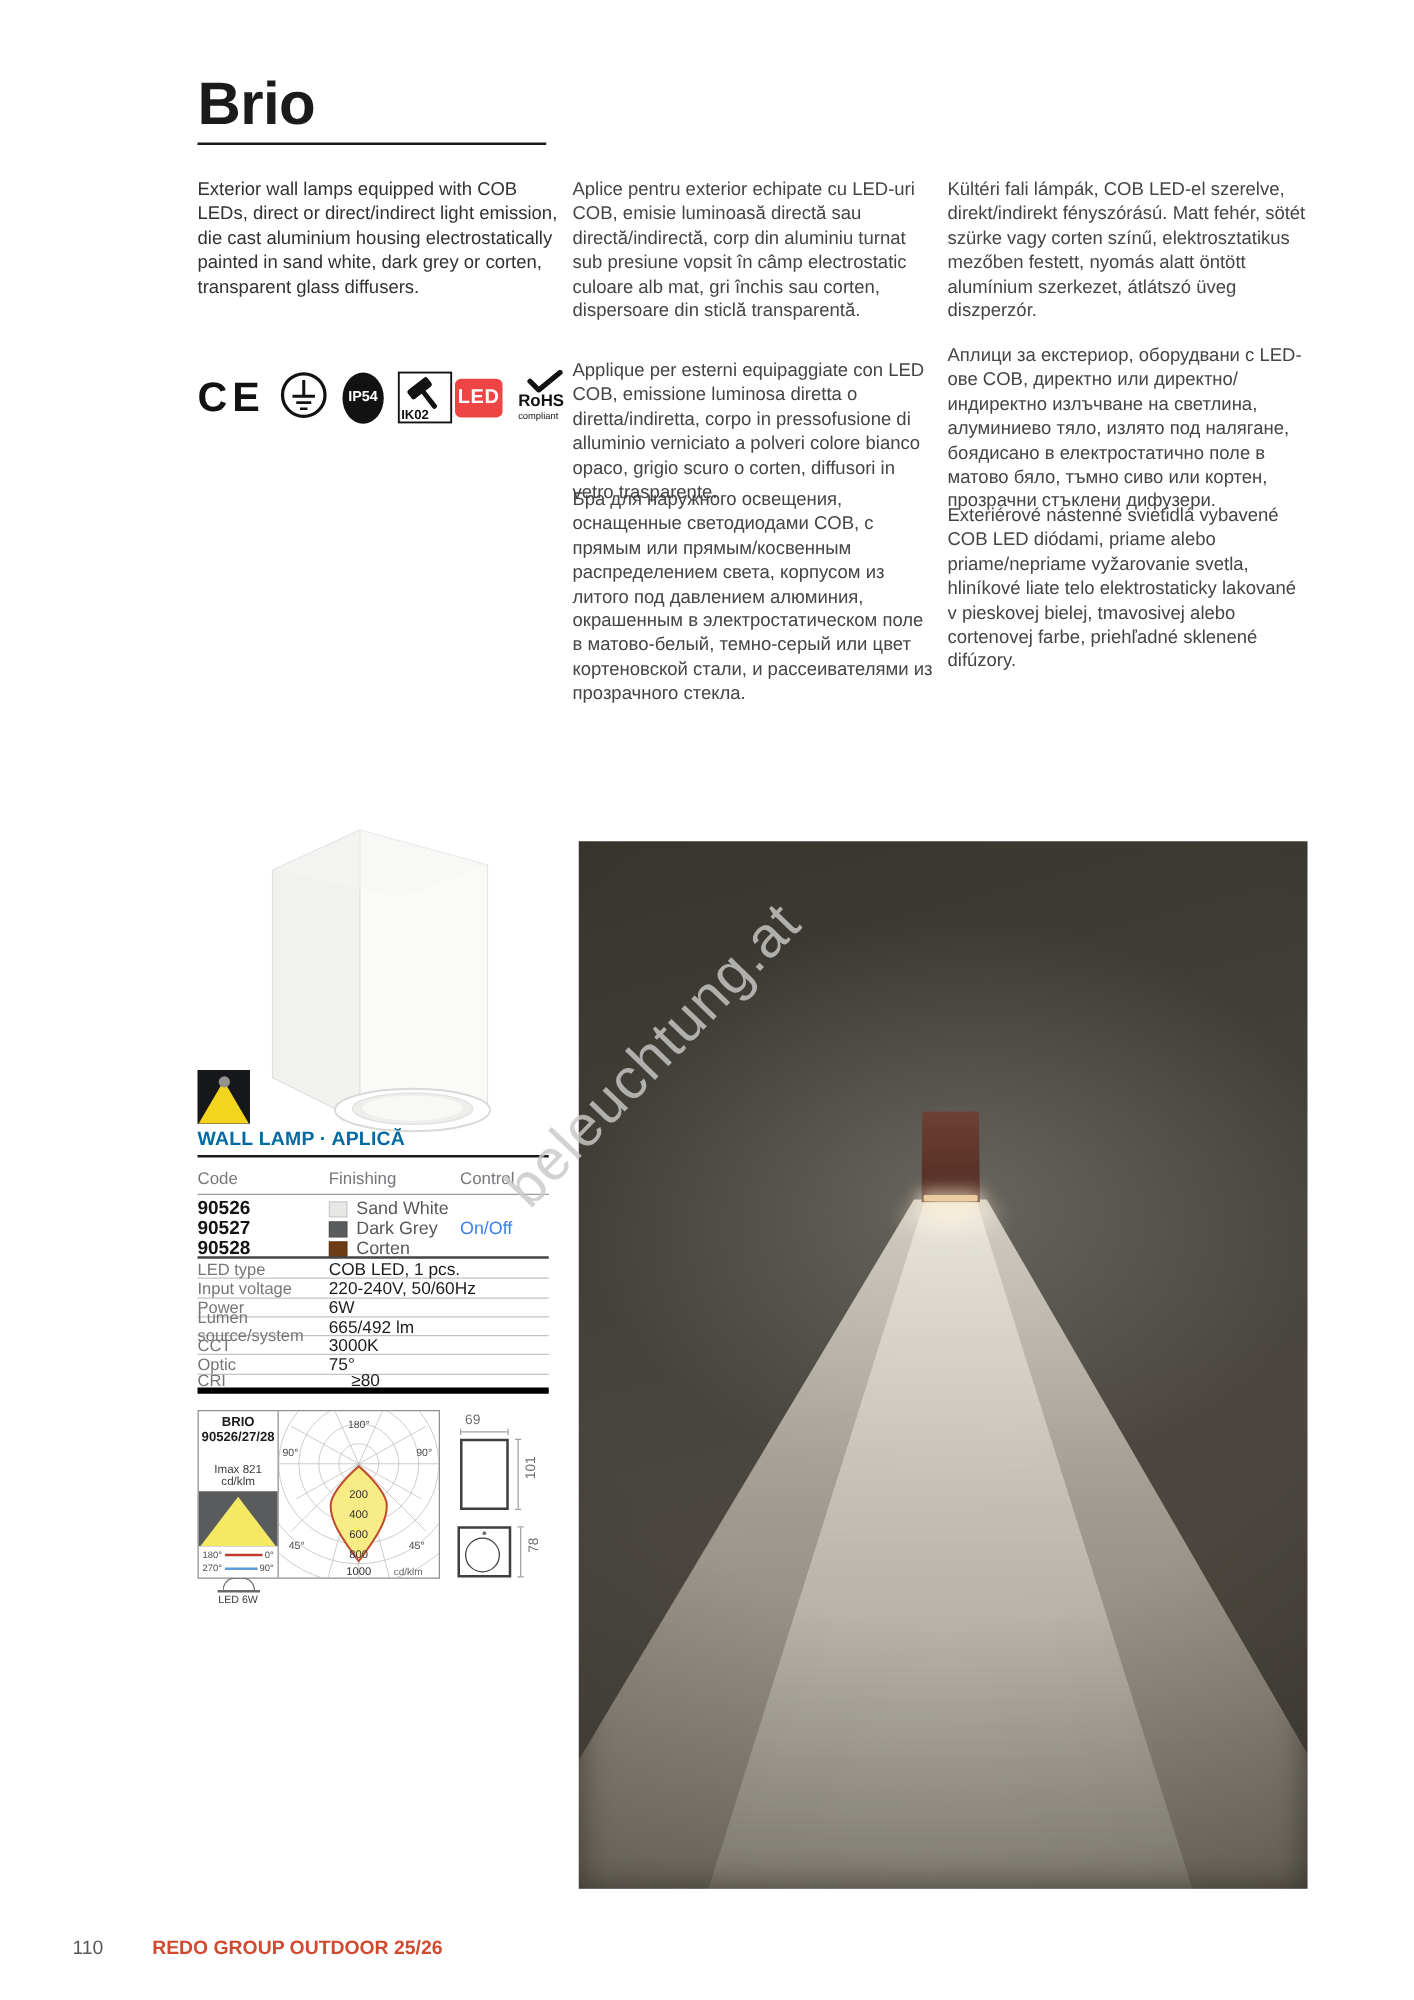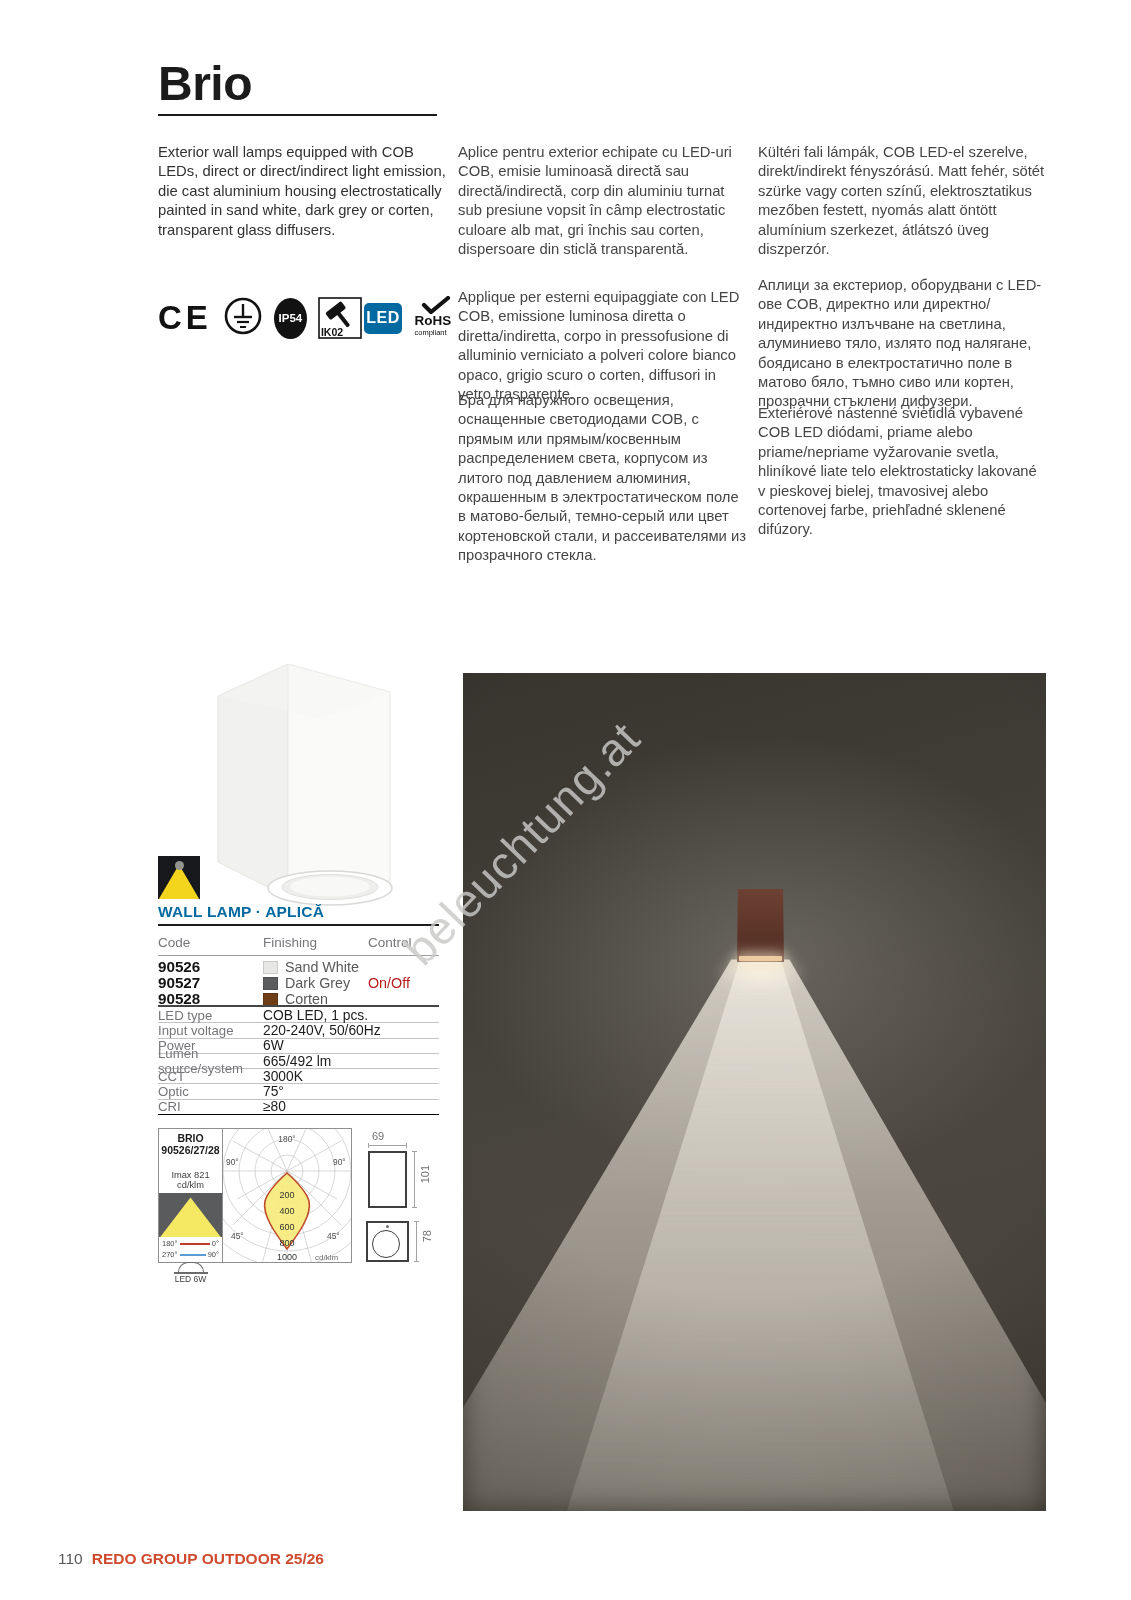--- a/index.html
+++ b/index.html
@@ -17,21 +17,21 @@
   .para { width:289px; font-size:14.8px; line-height:1.31; color:#454545; }
   .para.en { color:#323232; }
 
   
   .certs { left:158px; top:292px; width:290px; height:52px; display:flex; align-items:center; gap:11px; }
   .ce-mark { font-size:33px; font-weight:700; color:#121212; letter-spacing:4px; }
   .ip54 { width:41px; height:41px; border-radius:50%; background:#121212; color:#fff;
           display:flex; align-items:center; justify-content:center; font-size:11.5px; font-weight:700; }
   .ik02 { width:44px; height:42px; position:relative; }
   .ik02 .label { position:absolute; left:3px; bottom:1px; font-size:10.5px; font-weight:700; color:#121212; }
-  .led { width:46px; height:31px; background:#0369a1; border-radius:5px; color:#fff;
+  .led { width:46px; height:31px; background:#ef4444; border-radius:5px; color:#fff;
          display:flex; align-items:center; justify-content:center; font-size:16px; font-weight:800; letter-spacing:0.5px; }
   .rohs { position:relative; width:44px; height:44px; }
   .rohs .name { position:absolute; left:2px; top:17px; font-size:13.5px; font-weight:800; color:#121212; }
   .rohs .sub  { position:absolute; left:2px; top:32px; font-size:7.5px; color:#121212; }
 
   
   .beam-icon { left:158px; top:856px; width:42px; height:43px; background:#17181c; }
   .beam-icon .tri { position:absolute; left:0; top:0; width:100%; height:100%;
                     clip-path:polygon(50% 20%, 2% 100%, 98% 100%); background:#f2d51c; }
   .beam-icon .dot { position:absolute; left:50%; top:5px; width:9px; height:9px; margin-left:-4.5px;
@@ -40,26 +40,26 @@
   
   .sec-title { left:158px; top:903px; font-size:15.5px; font-weight:700; color:#0369a1; letter-spacing:0.2px; }
   .sec-rule  { left:158px; top:924px; width:281px; height:2px; background:#1c1c1c; }
   .thead { top:935px; font-size:13.5px; color:#75767a; }
   .thead-rule { left:158px; top:955px; width:281px; height:1px; background:#9d9d9d; }
   .col-code { left:158px; } .col-fin { left:263px; } .col-ctl { left:368px; }
   .code-cell { font-size:15.2px; font-weight:700; color:#141414; line-height:16px; }
   .fin-row { display:flex; align-items:center; height:16px; }
   .swatch { width:15px; height:13px; margin-right:7px; border:1px solid rgba(0,0,0,0.12); }
   .fin-label { font-size:14.3px; color:#57585a; }
-  .ctl-cell { font-size:14.3px; color:#b91c1c; }
+  .ctl-cell { font-size:14.3px; color:#3b82f6; }
   .table-rule-dark { left:158px; top:1005px; width:281px; height:2px; background:#454545; }
 
   .specs { left:158px; top:1008px; width:281px; }
   .spec-row { display:flex; height:15.3px; align-items:center; border-bottom:1px solid #c3c3c3; }
-  .spec-row:last-child { border-bottom:1px solid #000000; }
+  .spec-row:last-child { border-bottom:5px solid #000000;gap:18px; }
   .spec-label { width:105px; font-size:13.2px; color:#75767a; }
   .spec-value { font-size:13.8px; color:#1c1c1c; }
 
   
   .photo-box { left:158px; top:1128px; width:194px; height:135px; border:1px solid #8f8f8f; display:flex; }
   .pinfo { width:64px; border-right:1px solid #8f8f8f; position:relative; font-size:10px; }
   .pinfo .pname  { text-align:center; font-weight:700; color:#1c1c1c; font-size:10.5px; margin-top:3px; }
   .pinfo .pcodes { text-align:center; font-weight:700; color:#1c1c1c; font-size:10.5px; }
   .pinfo .pimax  { text-align:center; color:#3c3c3c; font-size:9.3px; margin-top:14px; }
   .pinfo .darkbeam { position:relative; margin-top:3px; width:100%; height:44px; background:#595b5d; }
@@ -112,21 +112,21 @@
   .lamp-lit { position:absolute; left:276px; top:283px; width:43px; height:5px; background:#eccda2;
       box-shadow:0 2px 14px 4px rgba(252,234,205,0.85); border-radius:1px; }
   .lamp-glow { position:absolute; left:250px; top:280px; width:95px; height:40px; border-radius:50%;
       background:radial-gradient(ellipse, rgba(255,246,228,0.75), rgba(255,246,228,0) 70%); filter:blur(6px); }
 
   .watermark { left:412px; top:930px; font-size:46px; letter-spacing:1px; color:#c9c9c7; opacity:0.82;
       transform:rotate(-46deg); transform-origin:0 50%; z-index:6; pointer-events:none; white-space:nowrap; }
 
   .footer { left:58px; top:1550px; font-size:15.5px; display:flex; gap:9px; align-items:baseline; }
   .footer .pg { color:#57585a; }
-  .footer .cat { color:#cf4a2e; font-weight:700; }
+  .footer .cat { color:#cf4a2e; font-weight:700;margin-left:30px; }
 
   svg text { font-family:"Liberation Sans", sans-serif; }
 </style>
 </head>
 <body>
 
 <div class="page">
 
   <div class="abs title">Brio</div>
   <div class="abs title-rule"></div>

